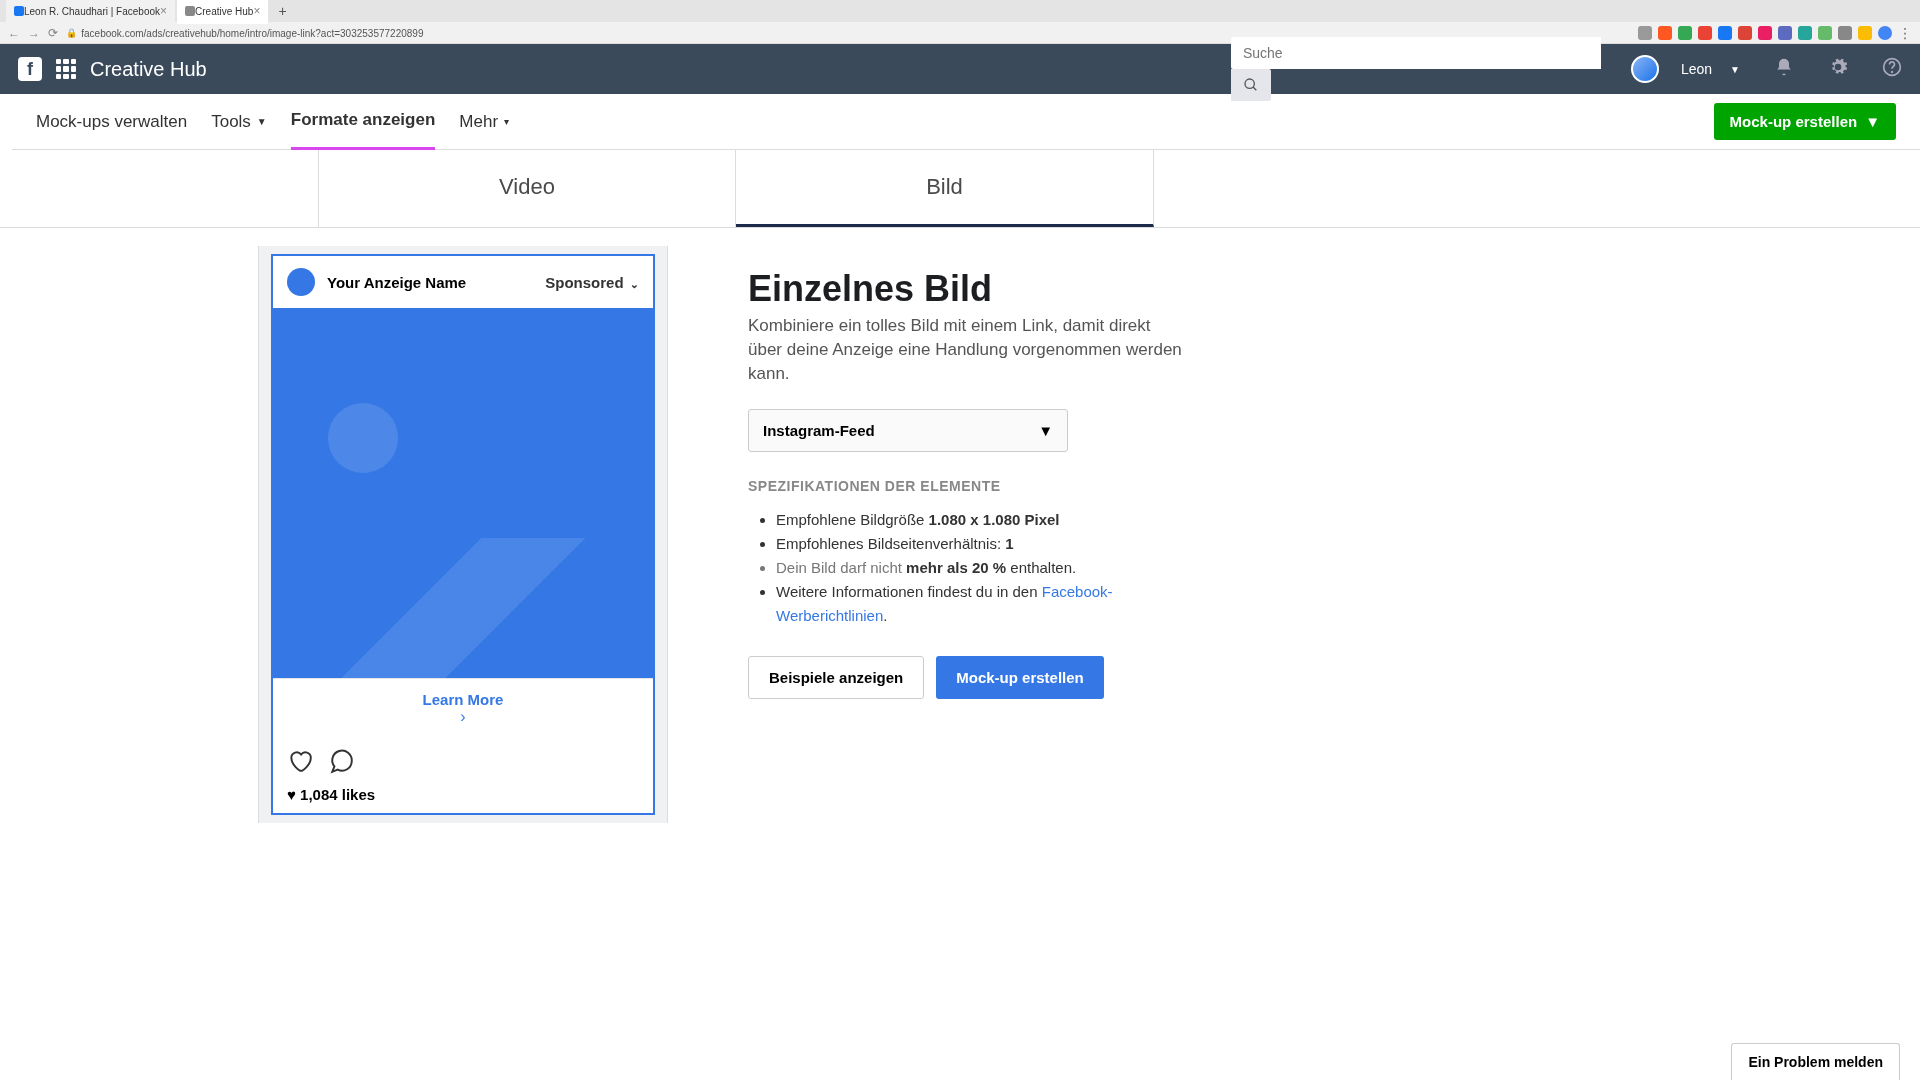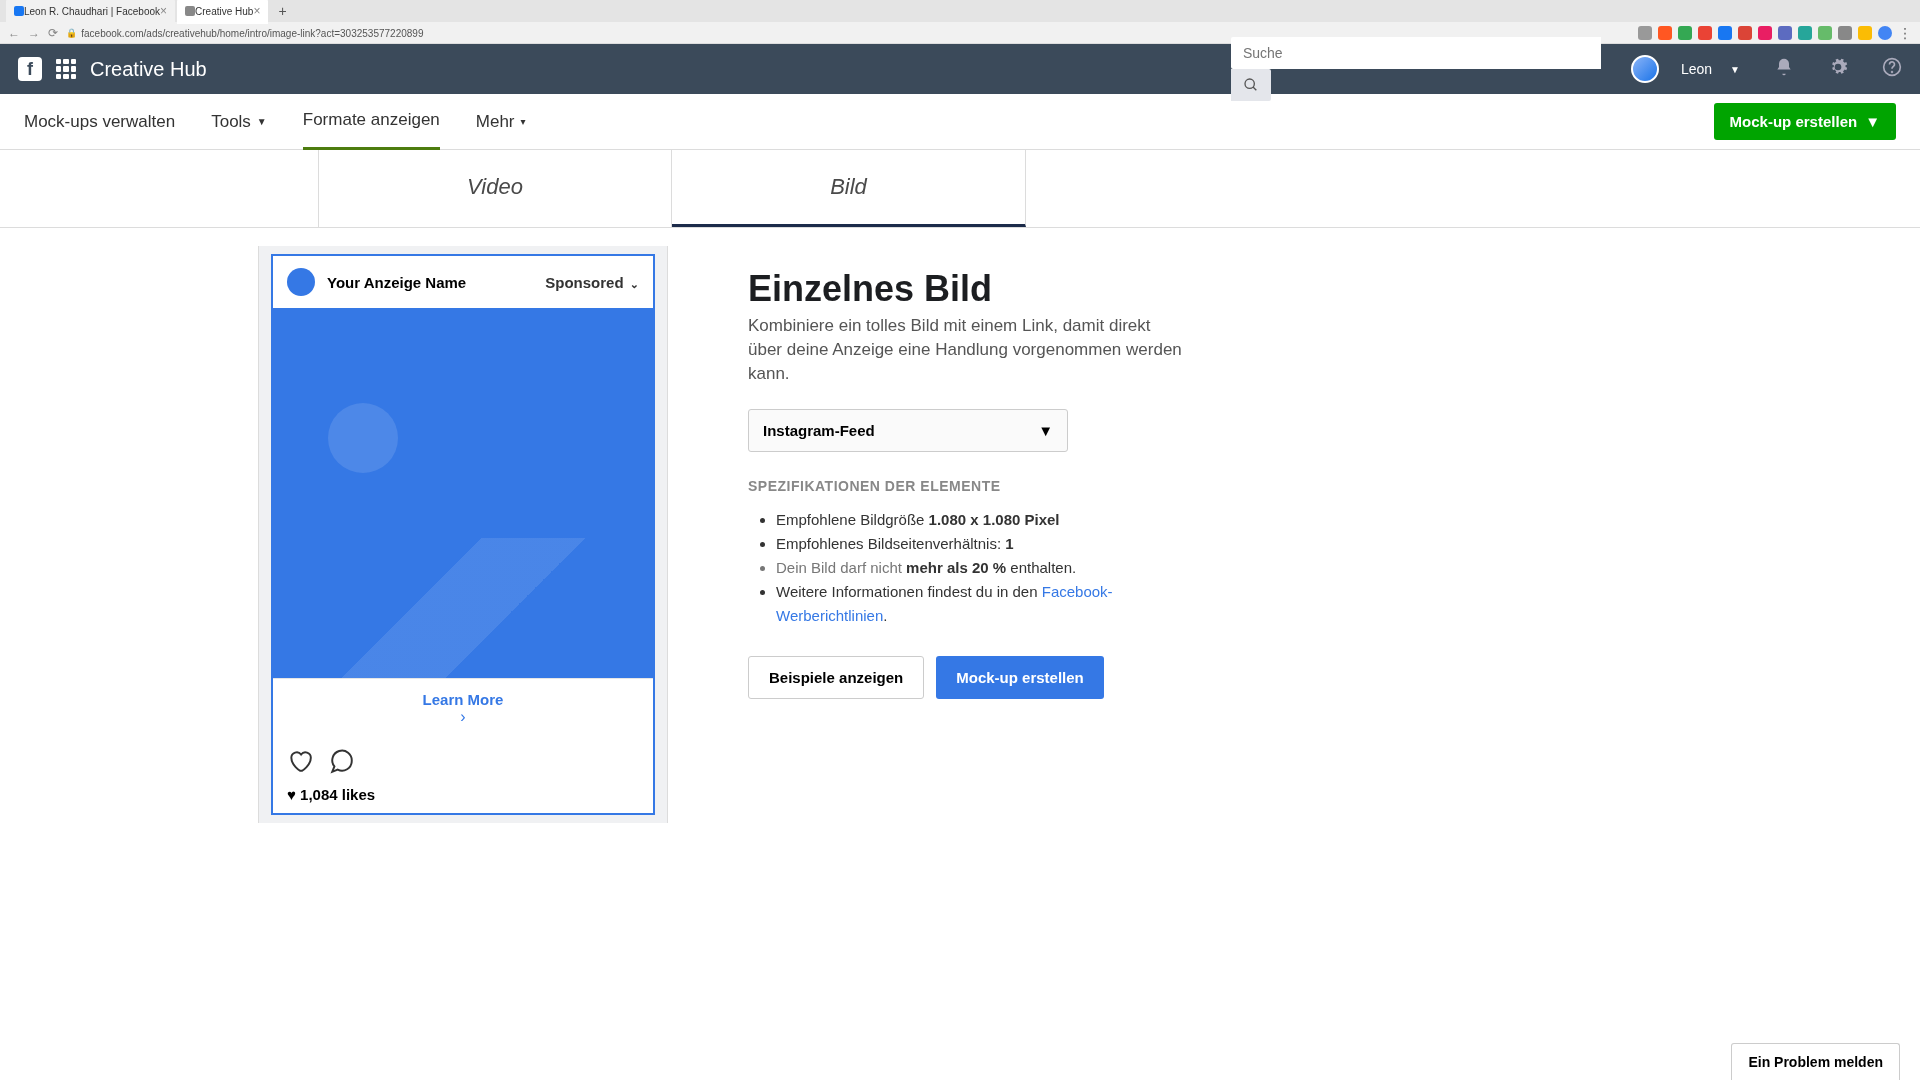--- a/index.html
+++ b/index.html
@@ -26,28 +26,28 @@
 .app-grid span { background: #fff; border-radius: 1px; }
 .hub-title { font-size: 20px; font-weight: 400; }
 .search-wrap { margin-left: auto; display: flex; flex-direction: column; }
 .search-input { width: 370px; height: 32px; border: none; background: #fff; padding: 0 12px; font-size: 14px; border-radius: 2px 0 0 2px; }
 .search-btn { width: 40px; height: 32px; border: none; background: #e4e6eb; display: flex; align-items: center; justify-content: center; border-radius: 0 2px 2px 0; cursor: pointer; }
 .avatar { width: 28px; height: 28px; border-radius: 50%; background: linear-gradient(135deg,#8ab4f8,#1a73e8); border: 2px solid #fff; margin-left: 16px; }
 .username { font-size: 14px; margin-left: 8px; }
 .user-caret { font-size: 10px; margin-left: 4px; }
 .header-icon { margin-left: 20px; font-size: 18px; cursor: pointer; }
 
-.subnav { background: #fff; border-bottom: 1px solid #dcdcdc; height: 56px; display: flex; align-items: center; padding: 4px 24px; gap: 36px; }
+.subnav { background: #fff; border-bottom: 1px solid #dcdcdc; height: 56px; display: flex; align-items: center; padding: 4px 24px; gap: 24px; margin-left: 12px; }
 .subnav-item { font-size: 17px; color: #333; cursor: pointer; display: flex; align-items: center; gap: 6px; height: 56px; }
-.subnav-item.active { font-weight: 400; border-bottom: 3px solid #4d7c0f; align-items: center; }
+.subnav-item.active { font-weight: 700; border-bottom: 3px solid #d946ef; align-items: center; }
 .caret-down { font-size: 10px; }
 .create-mockup-btn { margin-left: auto; background: #00a400; color: #fff; border: none; padding: 10px 16px; font-size: 15px; font-weight: 600; border-radius: 3px; display: flex; align-items: center; gap: 8px; cursor: pointer; }
 
 .format-tabs { display: flex; border-bottom: 1px solid #dcdcdc; }
-.format-tab { flex: 0 0 auto; width: 354px; text-align: center; padding: 24px 0; font-size: 22px; color: #4a4a4a; cursor: pointer; border-right: 1px solid #dcdcdc; font-style: italic; }
+.format-tab { flex: 0 0 auto; width: 418px; text-align: center; padding: 24px 0; font-size: 22px; color: #4a4a4a; cursor: pointer; border-right: 1px solid #dcdcdc; }
 .format-tab:first-child { margin-left: 318px; border-left: 1px solid #dcdcdc; }
 .format-tab.active { border-bottom: 3px solid #1c2b4a; }
 
 .content { display: flex; gap: 80px; padding: 18px 0 0 258px; position: relative; }
 
 .preview-panel { width: 410px; border-left: 1px solid #dcdcdc; border-right: 1px solid #dcdcdc; padding: 8px 12px; background: #f0f1f3; }
 .ig-card { background: #fff; border: 2px solid #3578e5; }
 .ig-head { display: flex; align-items: center; padding: 12px 14px; gap: 12px; }
 .ig-avatar { width: 28px; height: 28px; border-radius: 50%; background: #3578e5; }
 .ig-account { font-weight: 600; font-size: 15px; }

